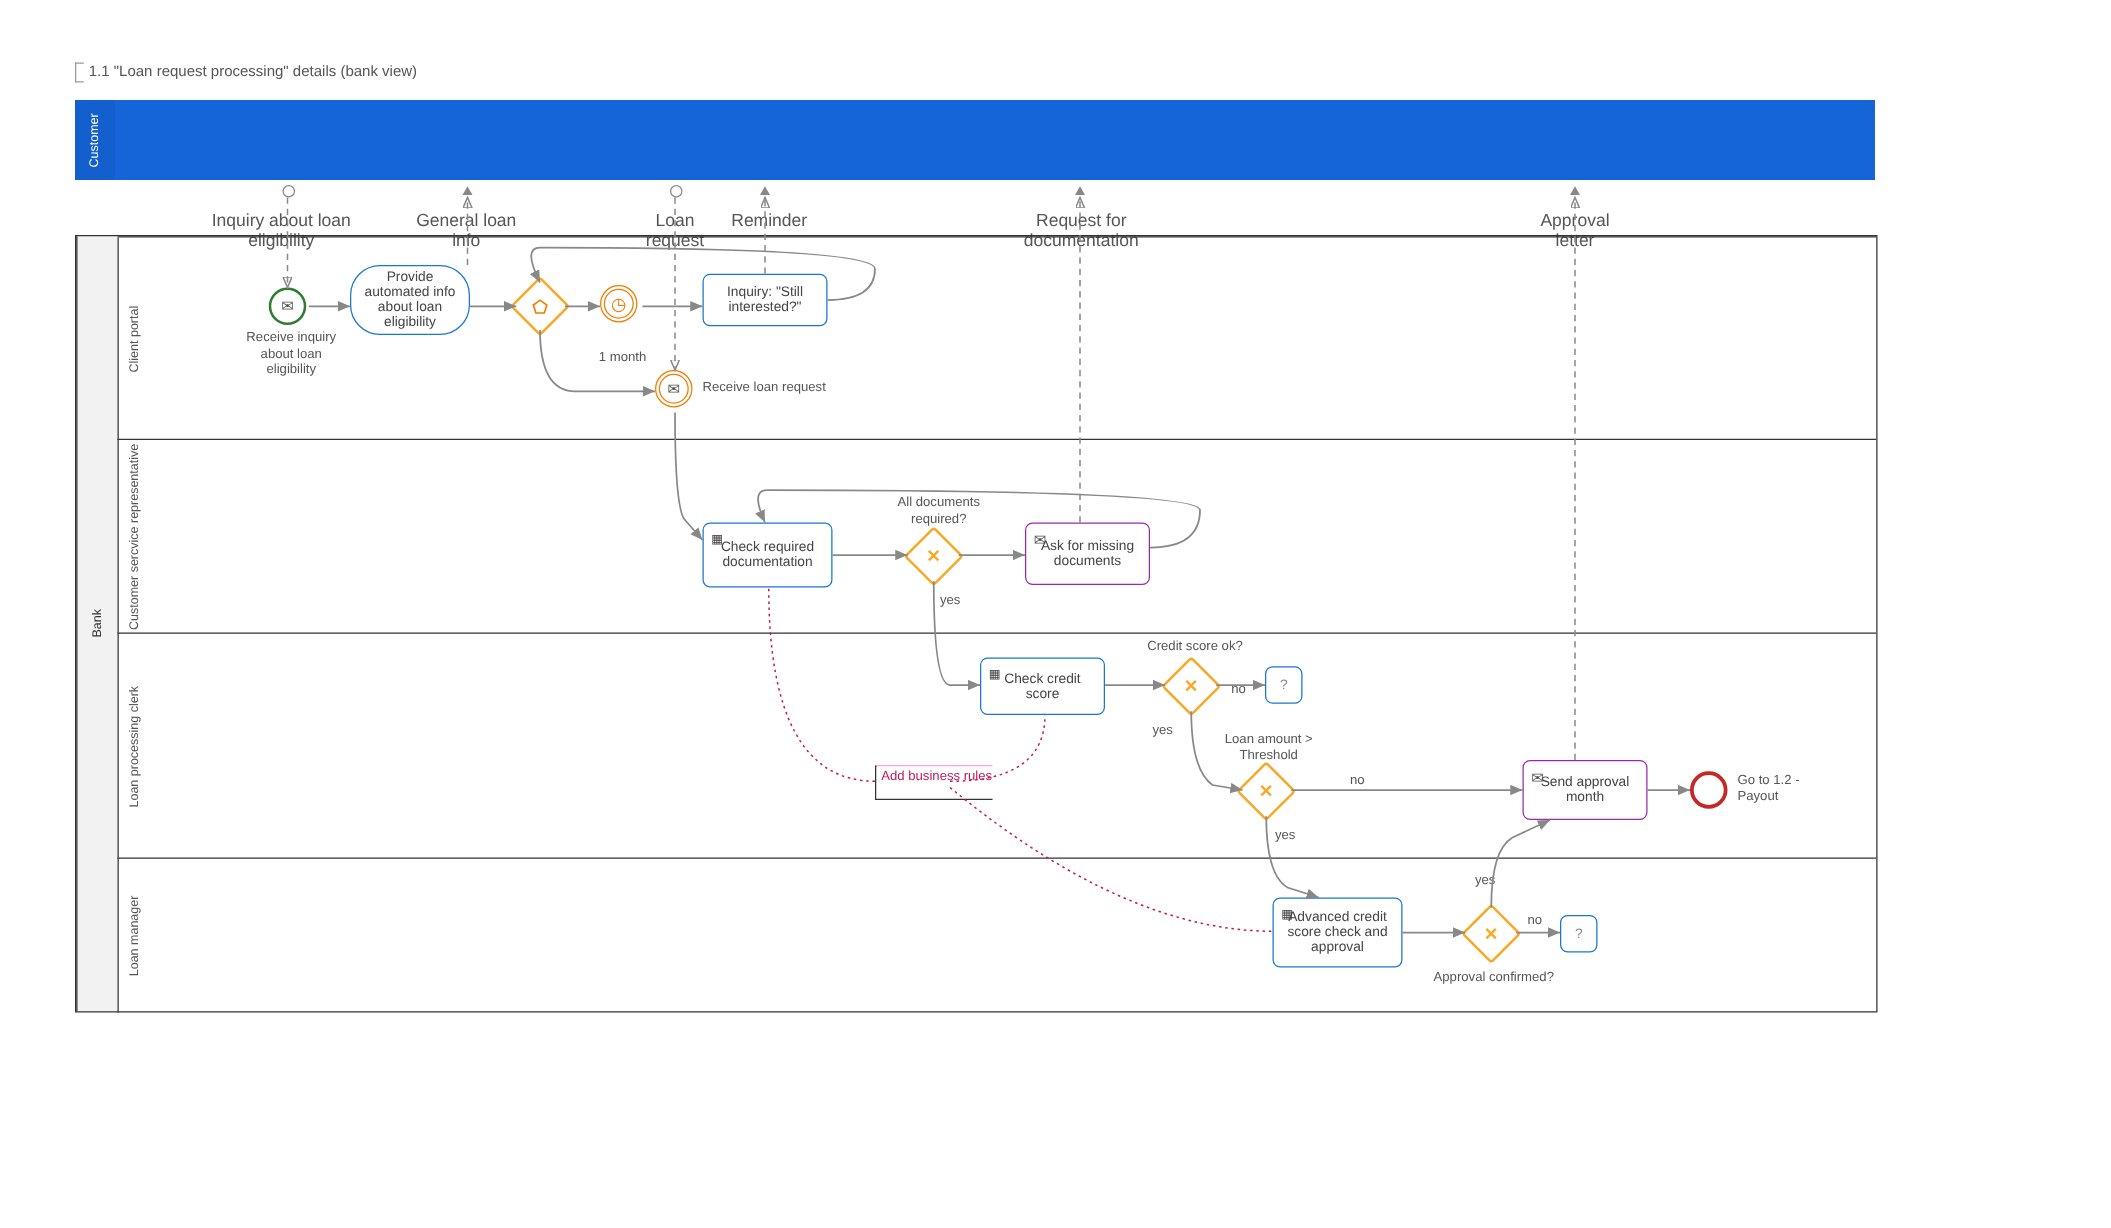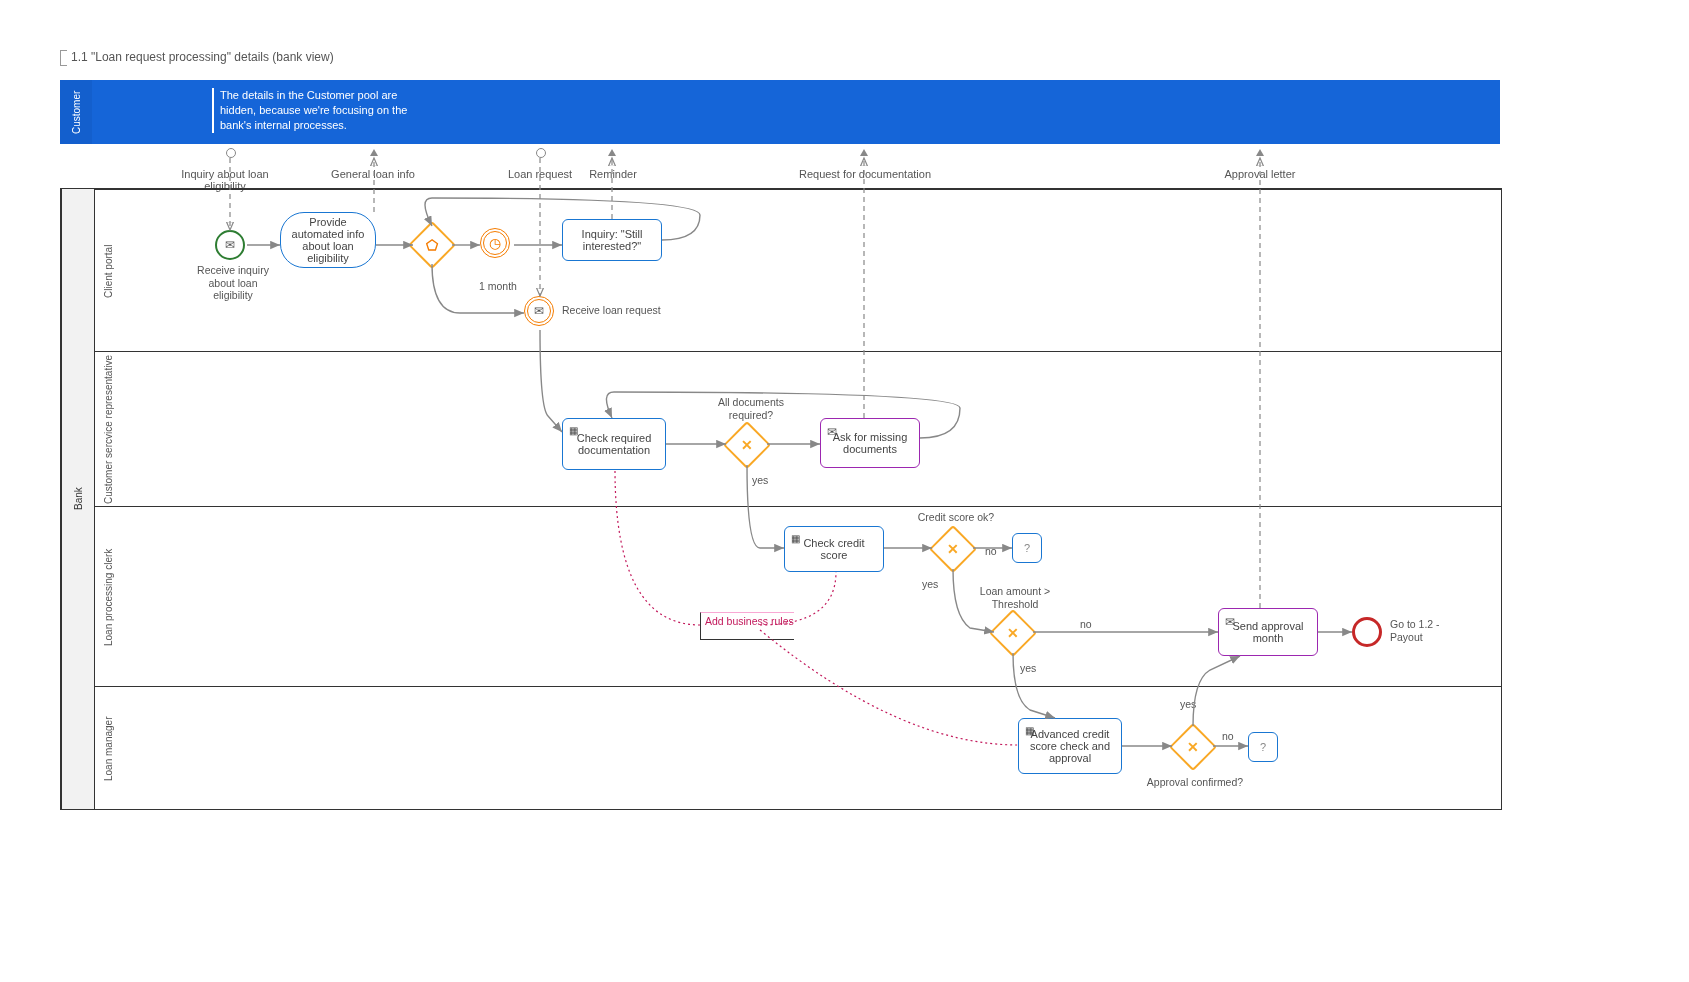--- a/index.html
+++ b/index.html
@@ -145,21 +145,21 @@
   }
   .label {
     position:absolute;
     font-size:10.5px;
     color:#555;
     text-align:center;
     line-height:1.2;
   }
   .msg-label {
     position:absolute;
-    font-size:11px;
+    font-size:14px;
     color:#555;
   }
   .anno {
     position:absolute;
     border-left:1px solid #333;
     border-top:1px solid #f9a8d4;
     border-bottom:1px solid #333;
     padding:2px 0 2px 4px;
     font-size:10.5px;
     color:#c2185b;
@@ -207,21 +207,20 @@
 <body>
 
 <div class="canvas">
 
   <div class="title-bar">
     <span class="title-bracket"></span><span>1.1 "Loan request processing" details (bank view)</span>
   </div>
 
   <div class="pool-customer">
     <div class="pool-header">Customer</div>
-    <div class="note">The details in the Customer pool are hidden, because we're focusing on the bank's internal processes.</div>
   </div>
 
   <div class="circle-open" style="left:226px; top:148px;"></div>
   <div class="msg-label" style="left:160px; top:168px; width:130px; text-align:center;">Inquiry about loan eligibility</div>
 
   <div class="arrowhead-open" style="left:370px; top:149px;"></div>
   <div class="msg-label" style="left:328px; top:168px; width:90px; text-align:center;">General loan info</div>
 
   <div class="circle-open" style="left:536px; top:148px;"></div>
   <div class="msg-label" style="left:505px; top:168px; width:70px; text-align:center;">Loan request</div>

